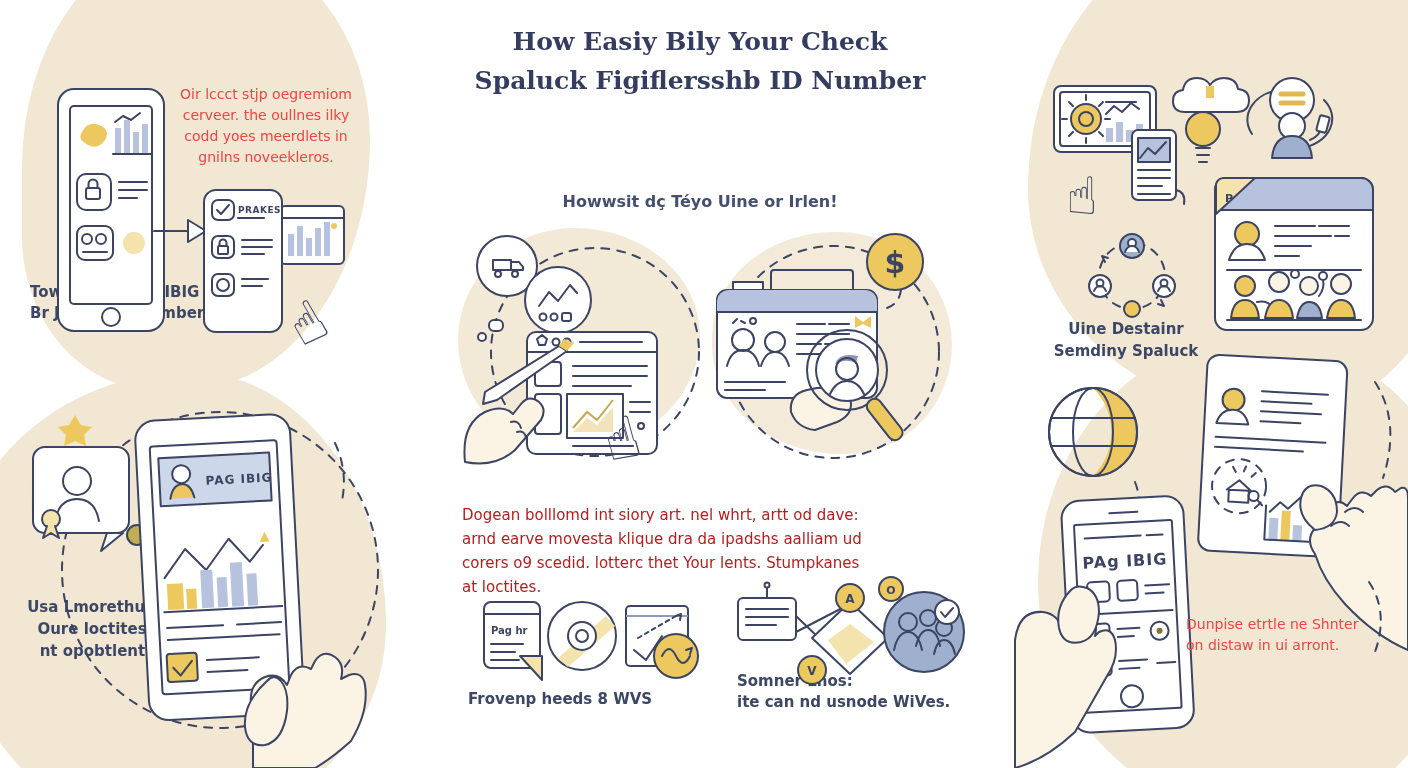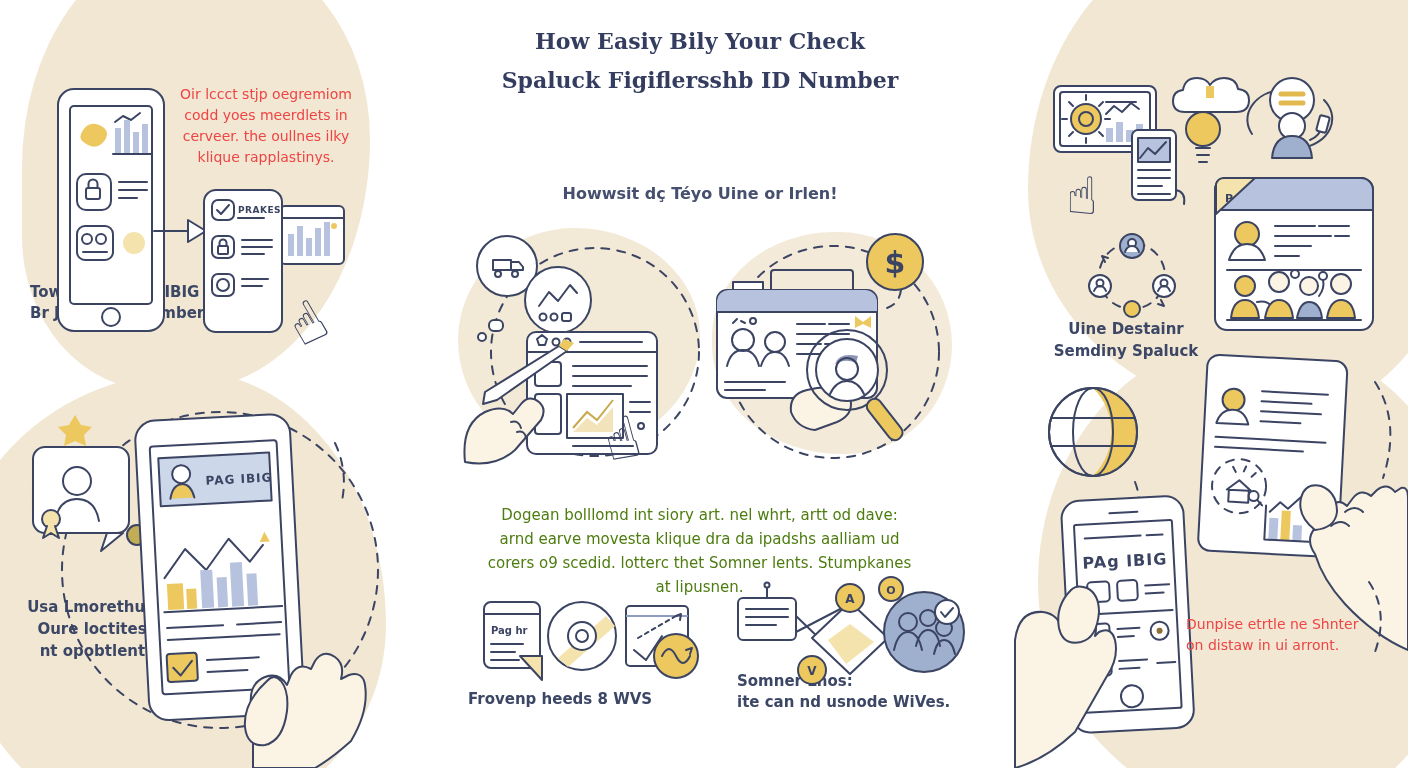--- a/index.html
+++ b/index.html
@@ -26,49 +26,49 @@
 </head>
 <body>
 
 <div class="blob" style="left:22px;top:-55px;width:348px;height:445px;border-radius:50% 50% 58% 42%/55% 48% 62% 38%"></div>
 <div class="blob" style="left:-48px;top:372px;width:434px;height:460px;border-radius:55% 45% 50% 50%/48% 55% 45% 52%"></div>
 <div class="blob" style="left:458px;top:228px;width:242px;height:224px;border-radius:48% 52% 55% 45%/50% 48% 52% 50%;background:#f2e9d7"></div>
 <div class="blob" style="left:712px;top:232px;width:240px;height:222px;border-radius:52% 48% 45% 55%/48% 52% 50% 50%;background:#f3ead9"></div>
 <div class="blob" style="left:1028px;top:-70px;width:440px;height:485px;border-radius:48% 52% 42% 58%/55% 45% 52% 48%"></div>
 <div class="blob" style="left:1038px;top:338px;width:430px;height:480px;border-radius:50% 50% 45% 55%/52% 48% 50% 50%"></div>
 
-<div class="txt ttl" style="left:390px;top:22px;width:620px;font-size:22px;line-height:39px">
+<div class="txt ttl" style="left:390px;top:22px;width:620px;font-size:25px;line-height:39px">
   <div>How Easiy Bily Your Check</div>
   <div>Spaluck Figiflersshb ID Number</div>
 </div>
-<div class="txt" style="left:400px;top:184px;width:600px;text-align:center;font-size:16px;font-weight:600;color:#454f6e">Howwsit dç Téyo Uine or Irlen!</div>
+<div class="txt" style="left:400px;top:192px;width:600px;text-align:center;font-size:16px;font-weight:600;color:#454f6e">Howwsit dç Téyo Uine or Irlen!</div>
 
 <div class="txt note" style="left:162px;top:84px;width:208px;text-align:center">
   <div>Oir lccct stjp oegremiom</div>
+  <div>cerveer. the oullnes ilky</div>
   <div>codd yoes meerdlets in</div>
-  <div>cerveer. the oullnes ilky</div>
-  <div>klique rapplastinys.</div>
+  <div>gnilns noveekleros.</div>
 </div>
 
 <div class="txt cap" style="left:30px;top:282px;width:215px;text-align:left;font-size:15px;line-height:21px">
   <div>Tow site at Pag-IBIG</div>
   <div>Br Jsterel ID Number</div>
 </div>
 
 <div class="txt cap" style="left:20px;top:596px;width:150px;text-align:center">
   <div>Usa Lmorethure</div>
   <div>Oure loctites:</div>
   <div>nt opobtlenti</div>
 </div>
 
-<div class="txt" style="left:462px;top:503px;width:475px;text-align:center;font-size:15px;line-height:24px;color:#4d7c0f">
+<div class="txt" style="left:462px;top:503px;width:475px;text-align:left;font-size:15px;line-height:24px;color:#b91c1c">
   <div>Dogean bolllomd int siory art. nel whrt, artt od dave:</div>
   <div>arnd earve movesta klique dra da ipadshs aalliam ud</div>
-  <div>corers o9 scedid. lotterc thet Somner lents. Stumpkanes</div>
-  <div>at lipusnen.</div>
+  <div>corers o9 scedid. lotterc thet Your lents. Stumpkanes</div>
+  <div>at loctites.</div>
 </div>
 
 <div class="txt cap" style="left:468px;top:688px;width:228px;text-align:left">Frovenp heeds 8 WVS</div>
 
 <div class="txt cap" style="left:737px;top:671px;width:235px;text-align:left;line-height:21px">
   <div>Somner Lhos:</div>
   <div>ite can nd usnode WiVes.</div>
 </div>
 
 <div class="txt cap" style="left:1028px;top:318px;width:196px;text-align:center">

